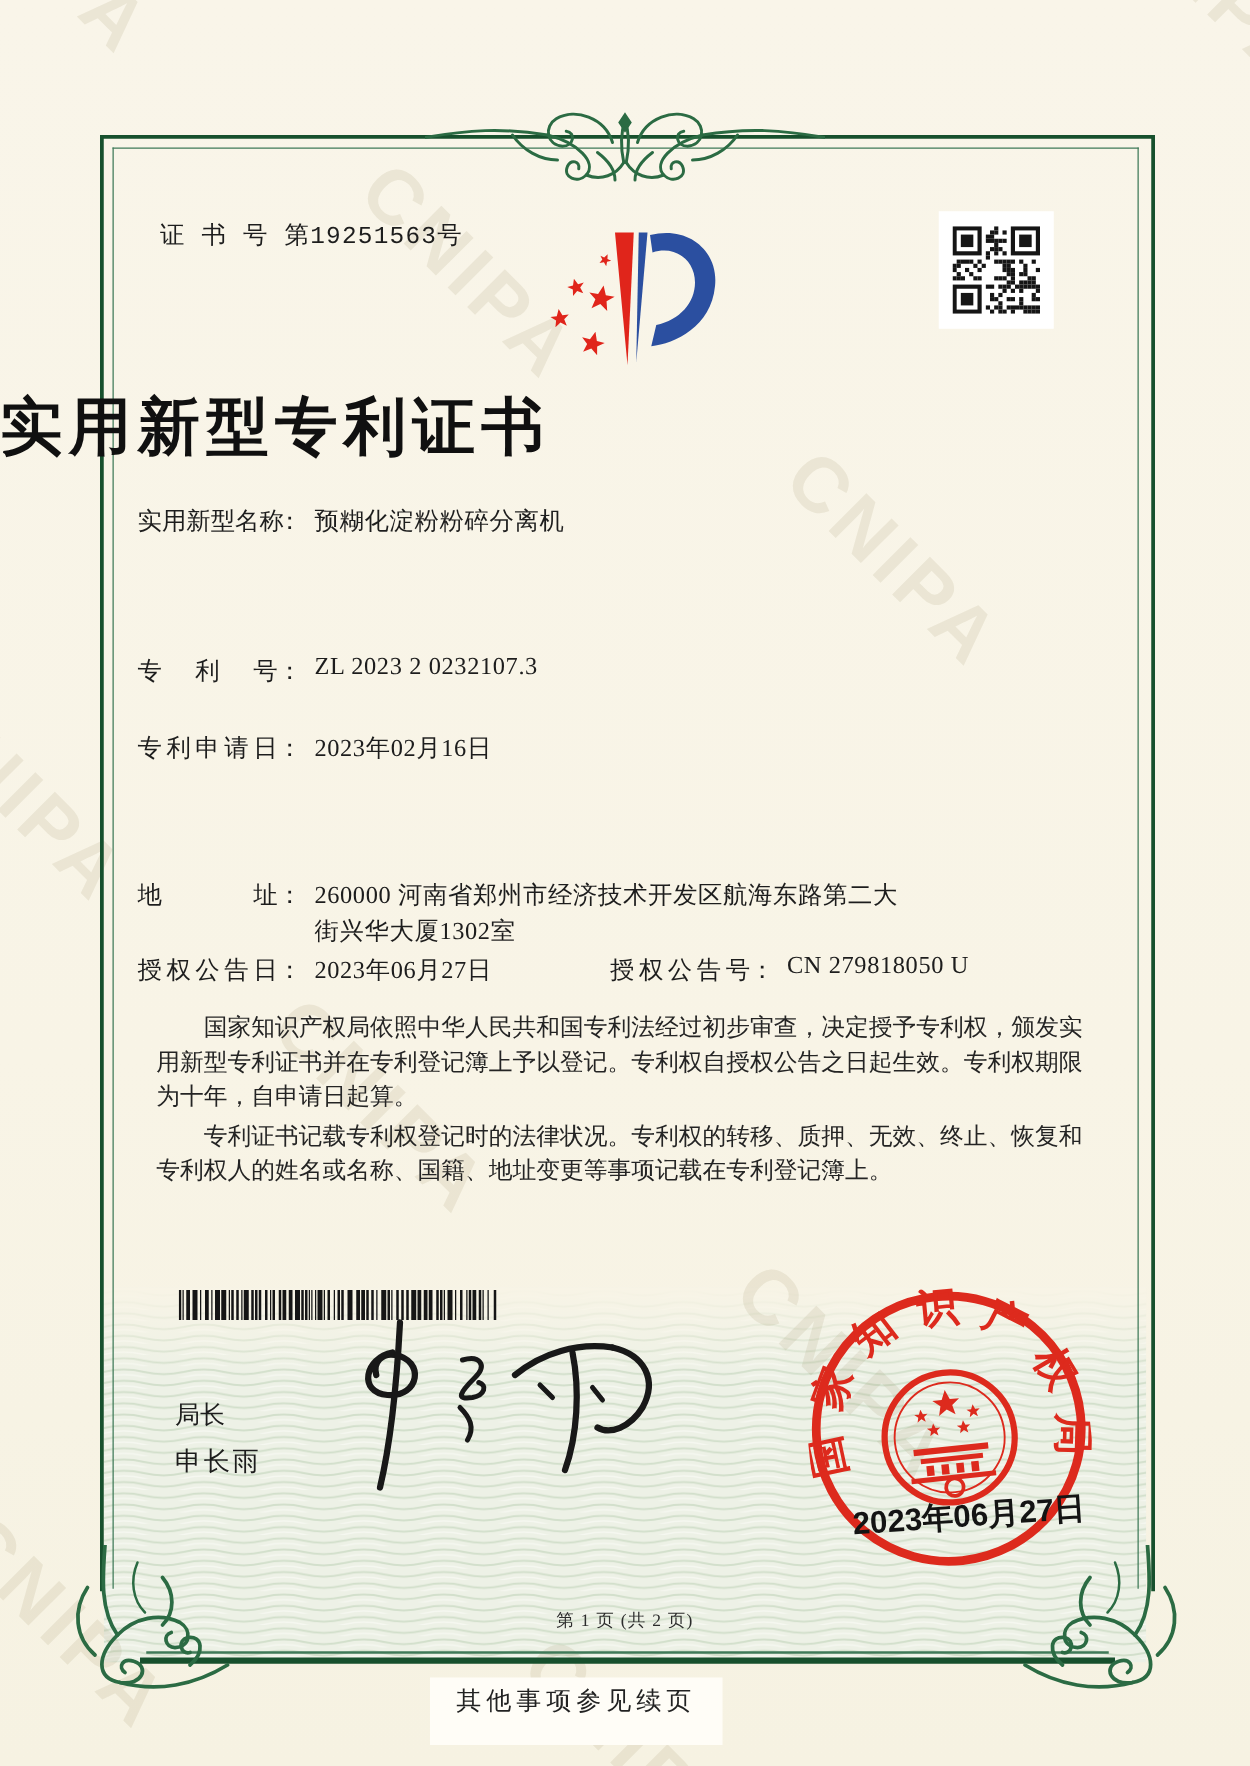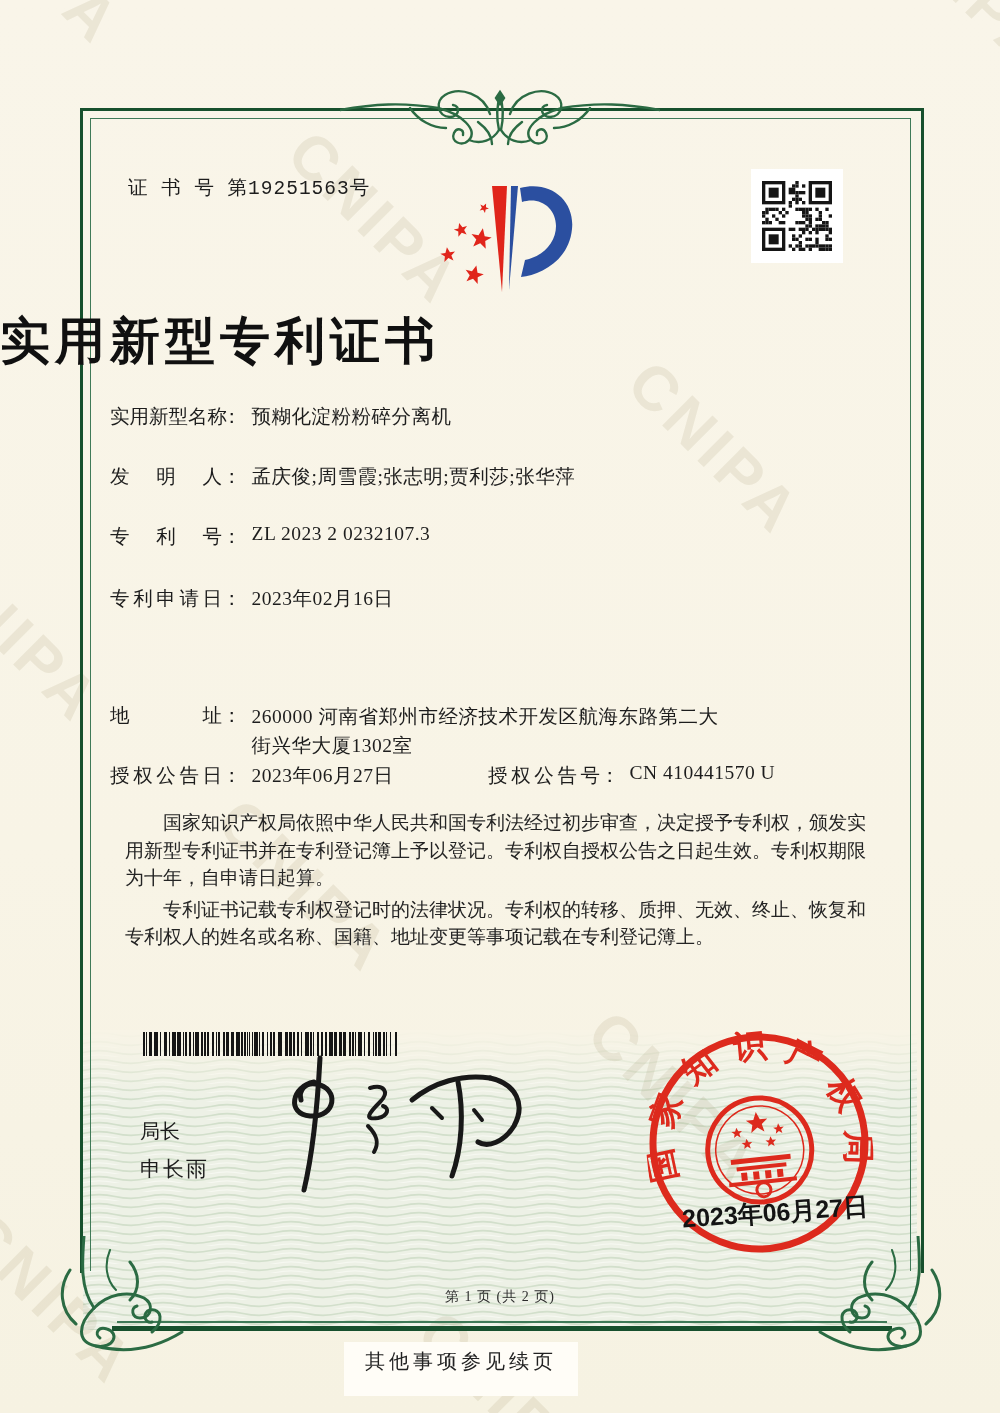--- a/index.html
+++ b/index.html
@@ -274,36 +274,33 @@
         <rect x="3.3333333333333335" y="50" width="16.666666666666668" height="16.666666666666668" fill="#ffffff"></rect>
         <rect x="6.666666666666667" y="53.333333333333336" width="10" height="10" fill="#151515"></rect>
       </svg>
   </div>
 
   <div class="title">实用新型专利证书</div>
 
   <div class="row" style="top:403px">
     <span class="flabel">实用新型名称</span><span class="colon">：</span><span class="fval">预糊化淀粉粉碎分离机</span>
   </div>
-  <div class="row" style="top:463px">
-    <span class="flabel">发明人</span><span class="colon">：</span><span class="fval">孟庆俊;周雪霞;张志明;贾利莎;张华萍</span>
-  </div>
   <div class="row" style="top:523px">
     <span class="flabel">专利号</span><span class="colon">：</span><span class="fval">ZL 2023 2 0232107.3</span>
   </div>
   <div class="row" style="top:585px">
     <span class="flabel">专利申请日</span><span class="colon">：</span><span class="fval">2023年02月16日</span>
   </div>
   <div class="row" style="top:702px">
     <span class="flabel">地址</span><span class="colon">：</span><span class="fval2"><span>260000 河南省郑州市经济技术开发区航海东路第二大</span><br><span>街兴华大厦1302室</span></span>
   </div>
   <div class="row" style="top:762px">
     <span class="flabel">授权公告日</span><span class="colon">：</span><span class="fval">2023年06月27日</span>
     <span class="grant-no-group">
-      <span class="flabel">授权公告号</span><span class="colon">：</span><span class="fval">CN 410441570 U</span>
+      <span class="flabel">授权公告号</span><span class="colon">：</span><span class="fval">CN 279818050 U</span>
     </span>
   </div>
 
   <div class="legal">
     <p>国家知识产权局依照中华人民共和国专利法经过初步审查，决定授予专利权，颁发实用新型专利证书并在专利登记簿上予以登记。专利权自授权公告之日起生效。专利权期限为十年，自申请日起算。</p>
     <p>专利证书记载专利权登记时的法律状况。专利权的转移、质押、无效、终止、恢复和专利权人的姓名或名称、国籍、地址变更等事项记载在专利登记簿上。</p>
   </div>
 
   <svg id="barcode" class="barcode" width="256" height="24">
       <rect x="0" y="0" width="2" height="24" fill="#151515"></rect>

